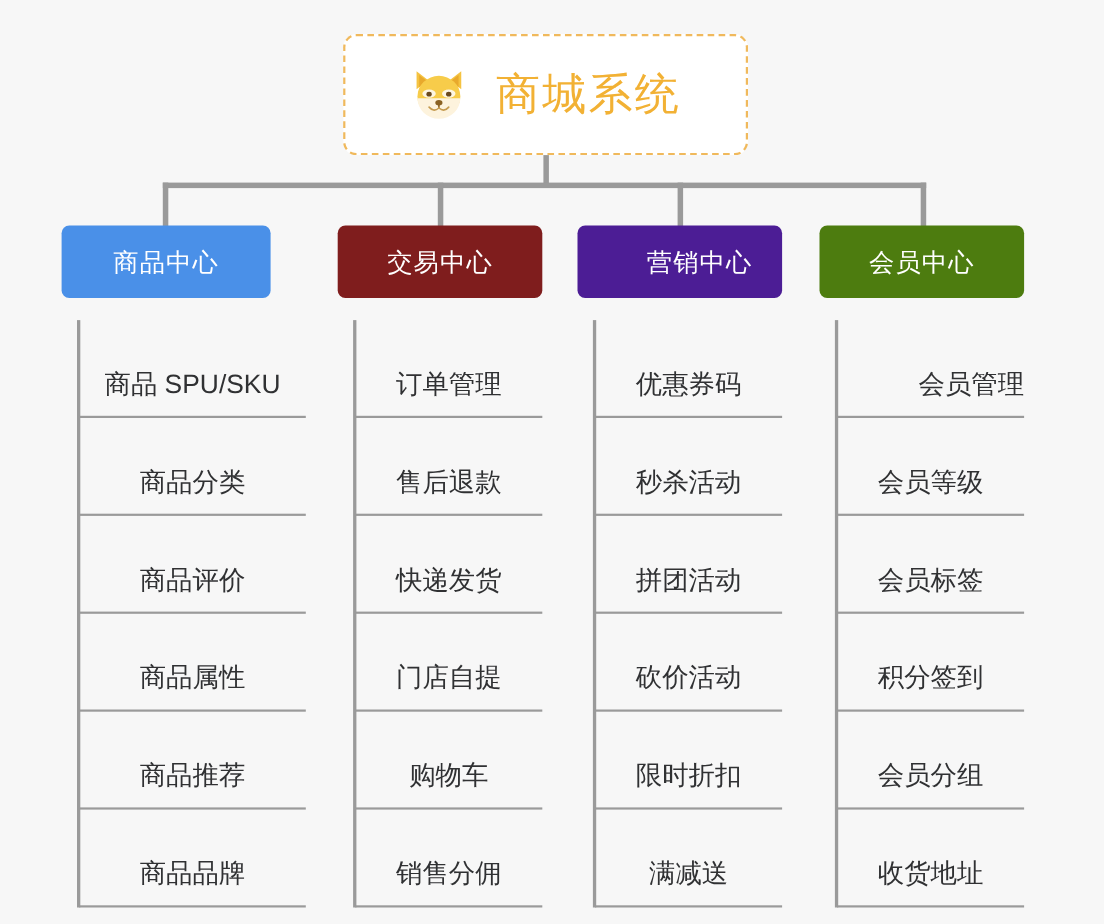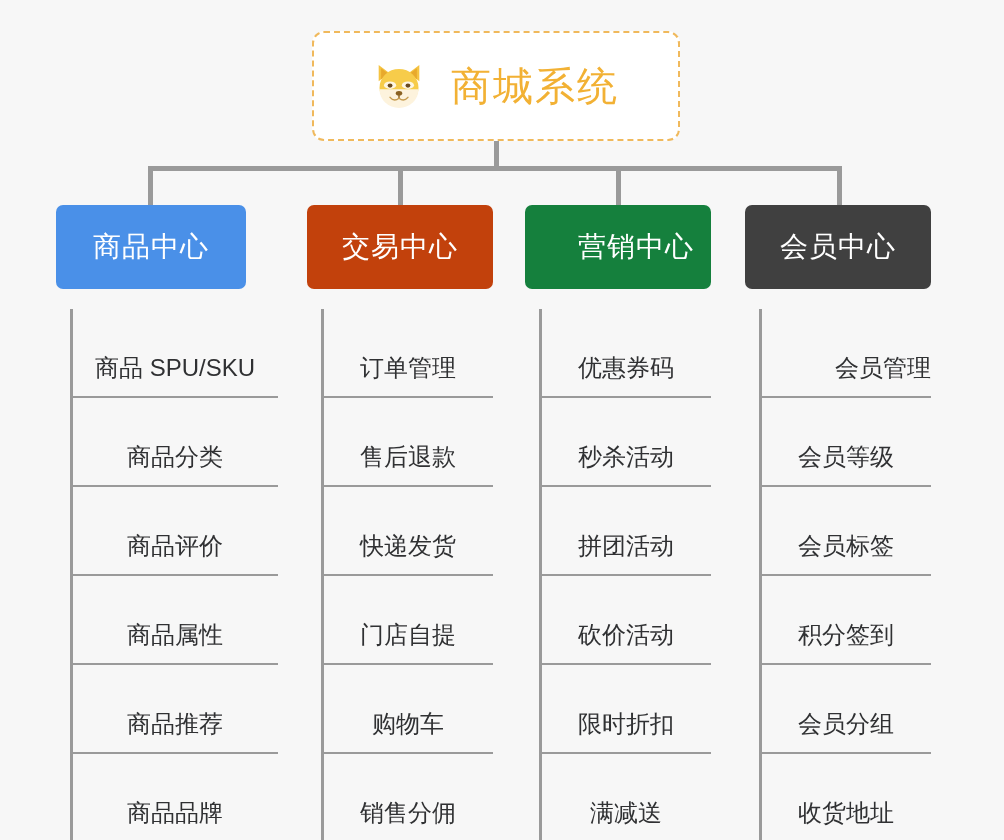--- a/index.html
+++ b/index.html
@@ -58,27 +58,27 @@
   }
   .v-line { width: 5px; }
   .h-line { height: 5px; }
 
   
   .branch {
     position: absolute;
     top: 205px;
   }
   .branch-header {
-    height: 84px;
+    height: 66px;
     border-radius: 7px;
     display: flex;
     align-items: center;
     justify-content: center;
     color: #ffffff;
-    font-size: 28px;
+    font-size: 23px;
     letter-spacing: 1px;
     box-sizing: border-box;
   }
   .branch-body {
     position: relative;
     margin-top: 20px;
     padding-left: 16px;
     box-sizing: border-box;
   }
   .spine {
@@ -172,21 +172,21 @@
       <div class="leaf" style="border-bottom-color: rgb(154, 154, 154);">
           <span class="leaf-label">商品推荐</span>
         </div>
       <div class="leaf" style="border-bottom-color: rgb(154, 154, 154);">
           <span class="leaf-label">商品品牌</span>
         </div>
     </div>
   </div>
 
   <div class="branch branch-2">
-    <div class="branch-header" style="background: #c2410c;">
+    <div class="branch-header" style="background: #7f1d1d;">
       <span>交易中心</span>
     </div>
     <div class="branch-body">
       <div class="spine" style="background: rgb(154, 154, 154);"></div>
       <div class="leaf" style="border-bottom-color: rgb(154, 154, 154);">
           <span class="leaf-label">订单管理</span>
         </div>
       <div class="leaf" style="border-bottom-color: rgb(154, 154, 154);">
           <span class="leaf-label">售后退款</span>
         </div>
@@ -199,21 +199,21 @@
       <div class="leaf" style="border-bottom-color: rgb(154, 154, 154);">
           <span class="leaf-label">购物车</span>
         </div>
       <div class="leaf" style="border-bottom-color: rgb(154, 154, 154);">
           <span class="leaf-label">销售分佣</span>
         </div>
     </div>
   </div>
 
   <div class="branch branch-3">
-    <div class="branch-header" style="background: #15803d; padding-left: 36px;">
+    <div class="branch-header" style="background: #4c1d95; padding-left: 36px;">
       <span>营销中心</span>
     </div>
     <div class="branch-body">
       <div class="spine" style="background: rgb(154, 154, 154);"></div>
       <div class="leaf" style="border-bottom-color: rgb(154, 154, 154);">
           <span class="leaf-label">优惠券码</span>
         </div>
       <div class="leaf" style="border-bottom-color: rgb(154, 154, 154);">
           <span class="leaf-label">秒杀活动</span>
         </div>
@@ -226,21 +226,21 @@
       <div class="leaf" style="border-bottom-color: rgb(154, 154, 154);">
           <span class="leaf-label">限时折扣</span>
         </div>
       <div class="leaf" style="border-bottom-color: rgb(154, 154, 154);">
           <span class="leaf-label">满减送</span>
         </div>
     </div>
   </div>
 
   <div class="branch branch-4">
-    <div class="branch-header" style="background: #404040;">
+    <div class="branch-header" style="background: #4d7c0f;">
       <span>会员中心</span>
     </div>
     <div class="branch-body">
       <div class="spine" style="background: rgb(154, 154, 154);"></div>
       <div class="leaf" style="border-bottom-color: rgb(154, 154, 154); justify-content: flex-end;">
           <span class="leaf-label">会员管理</span>
         </div>
       <div class="leaf" style="border-bottom-color: rgb(154, 154, 154);">
           <span class="leaf-label">会员等级</span>
         </div>

